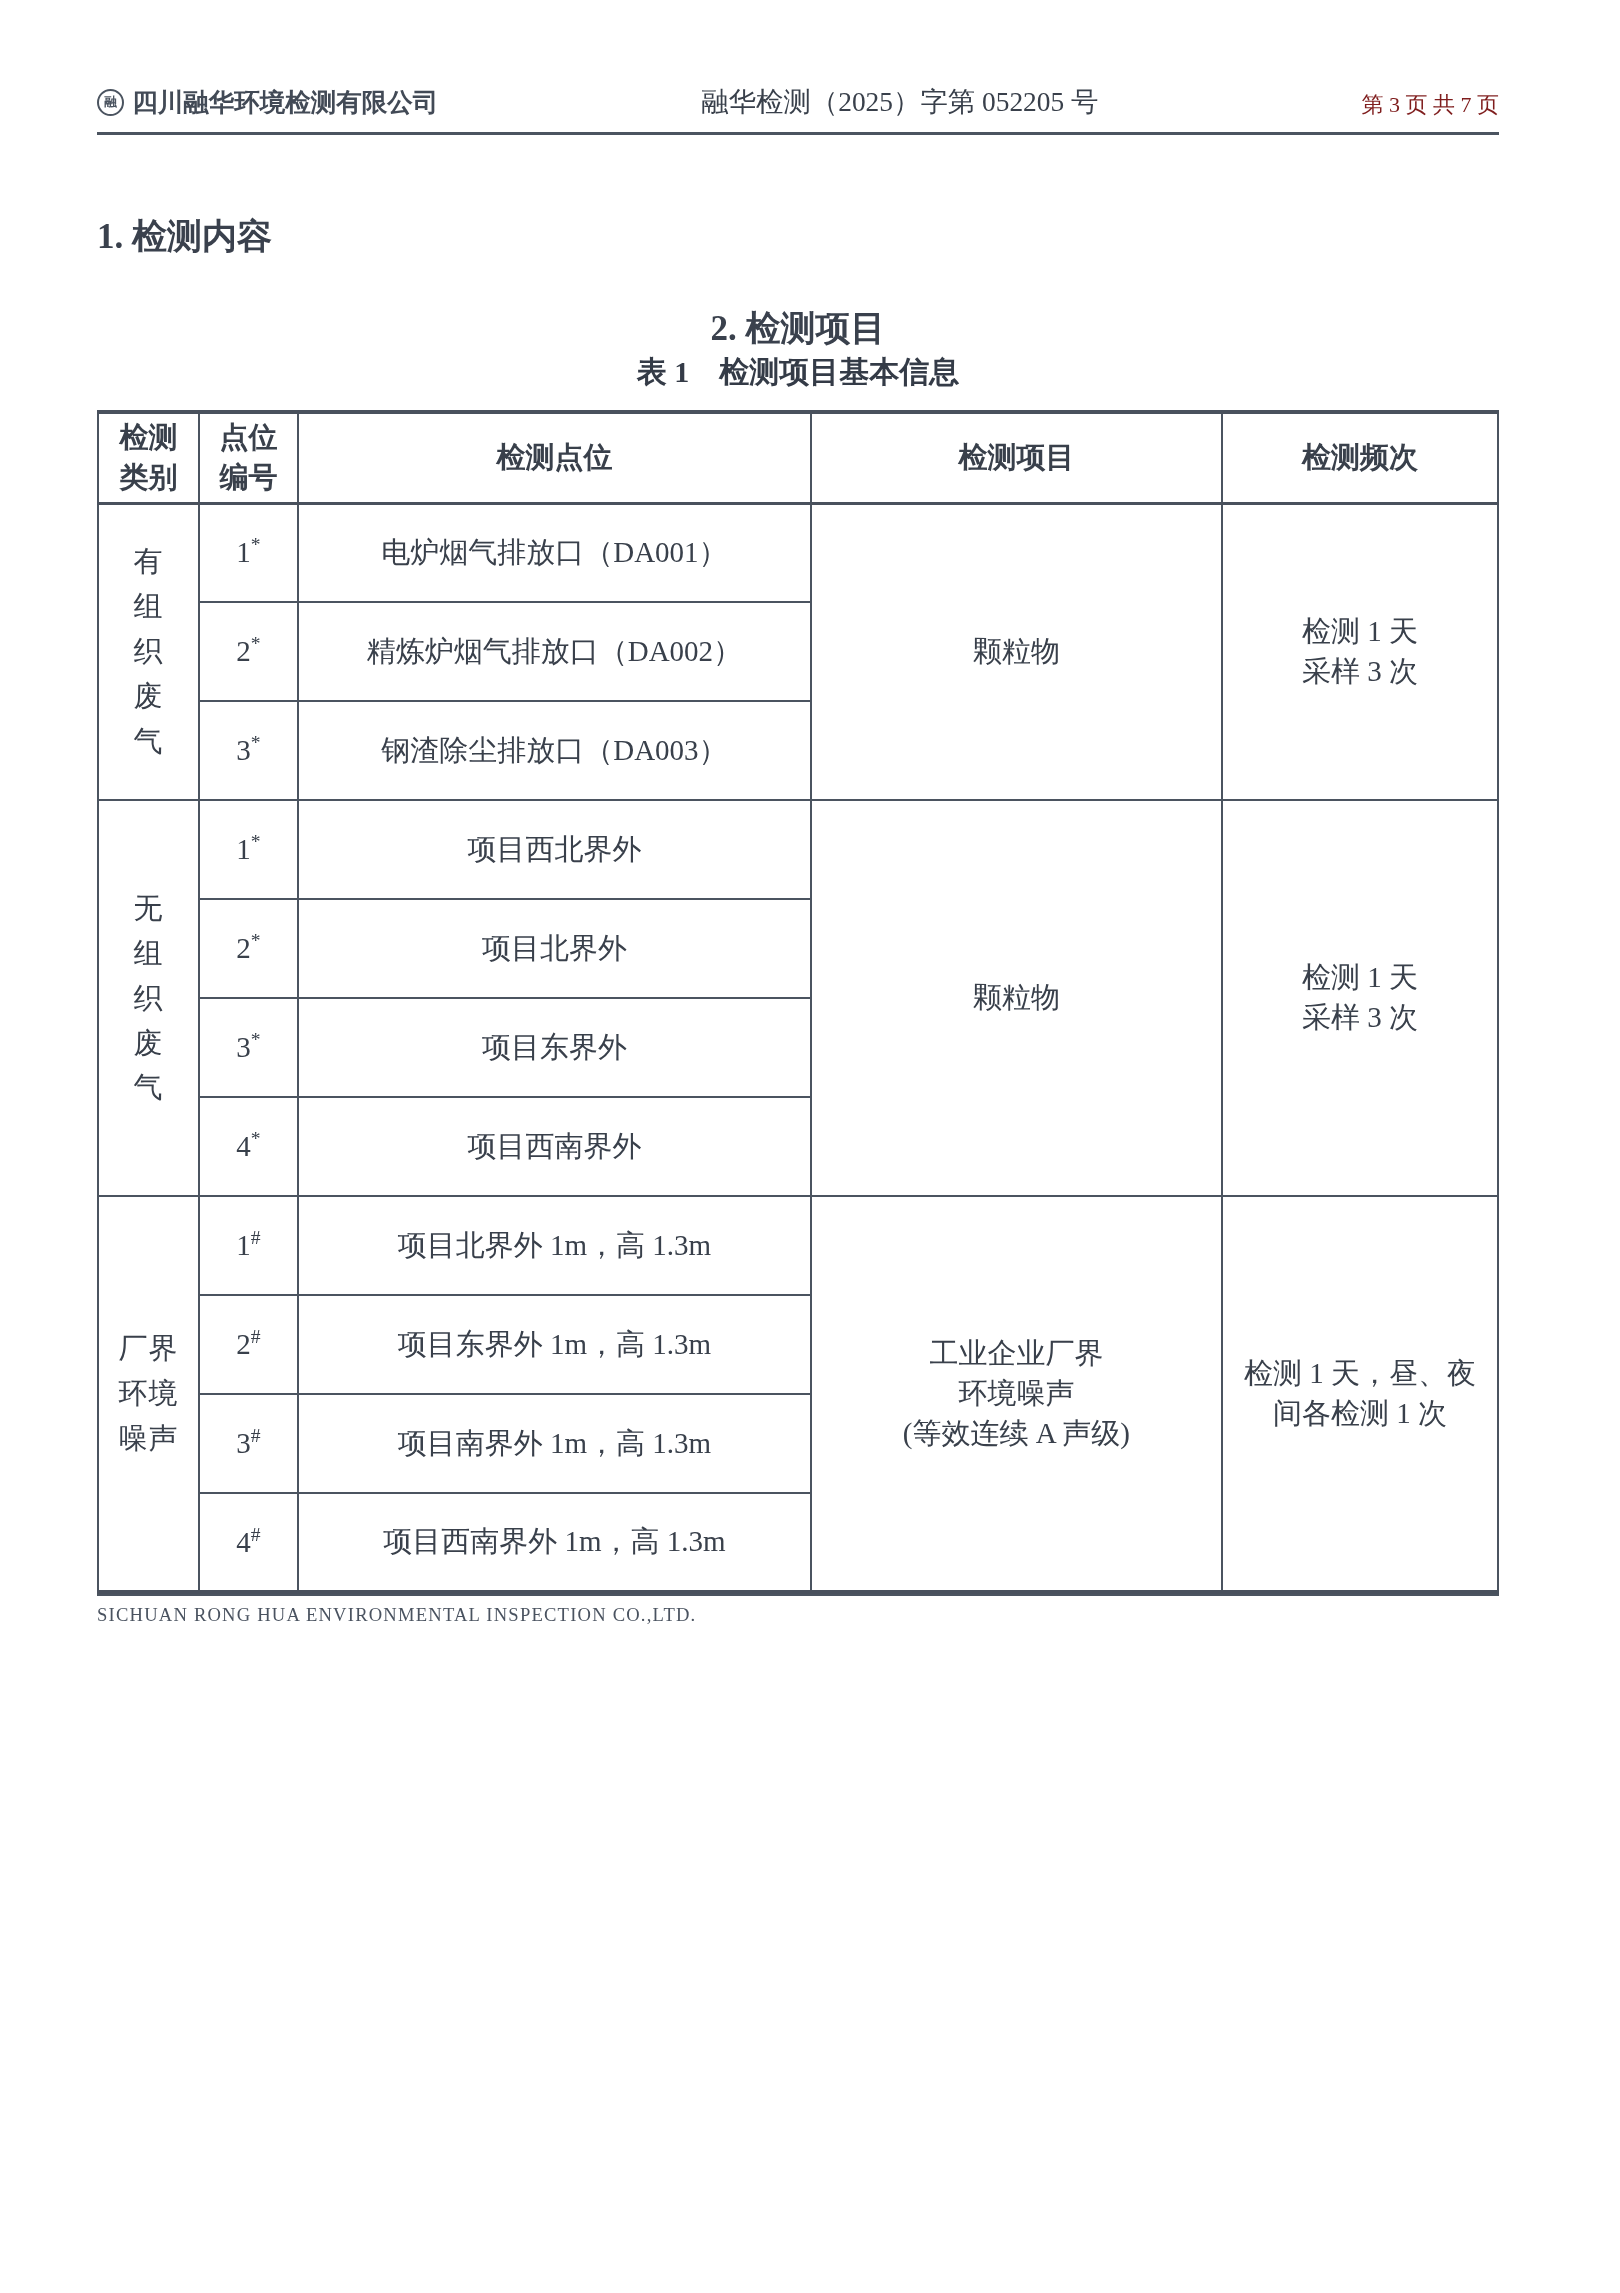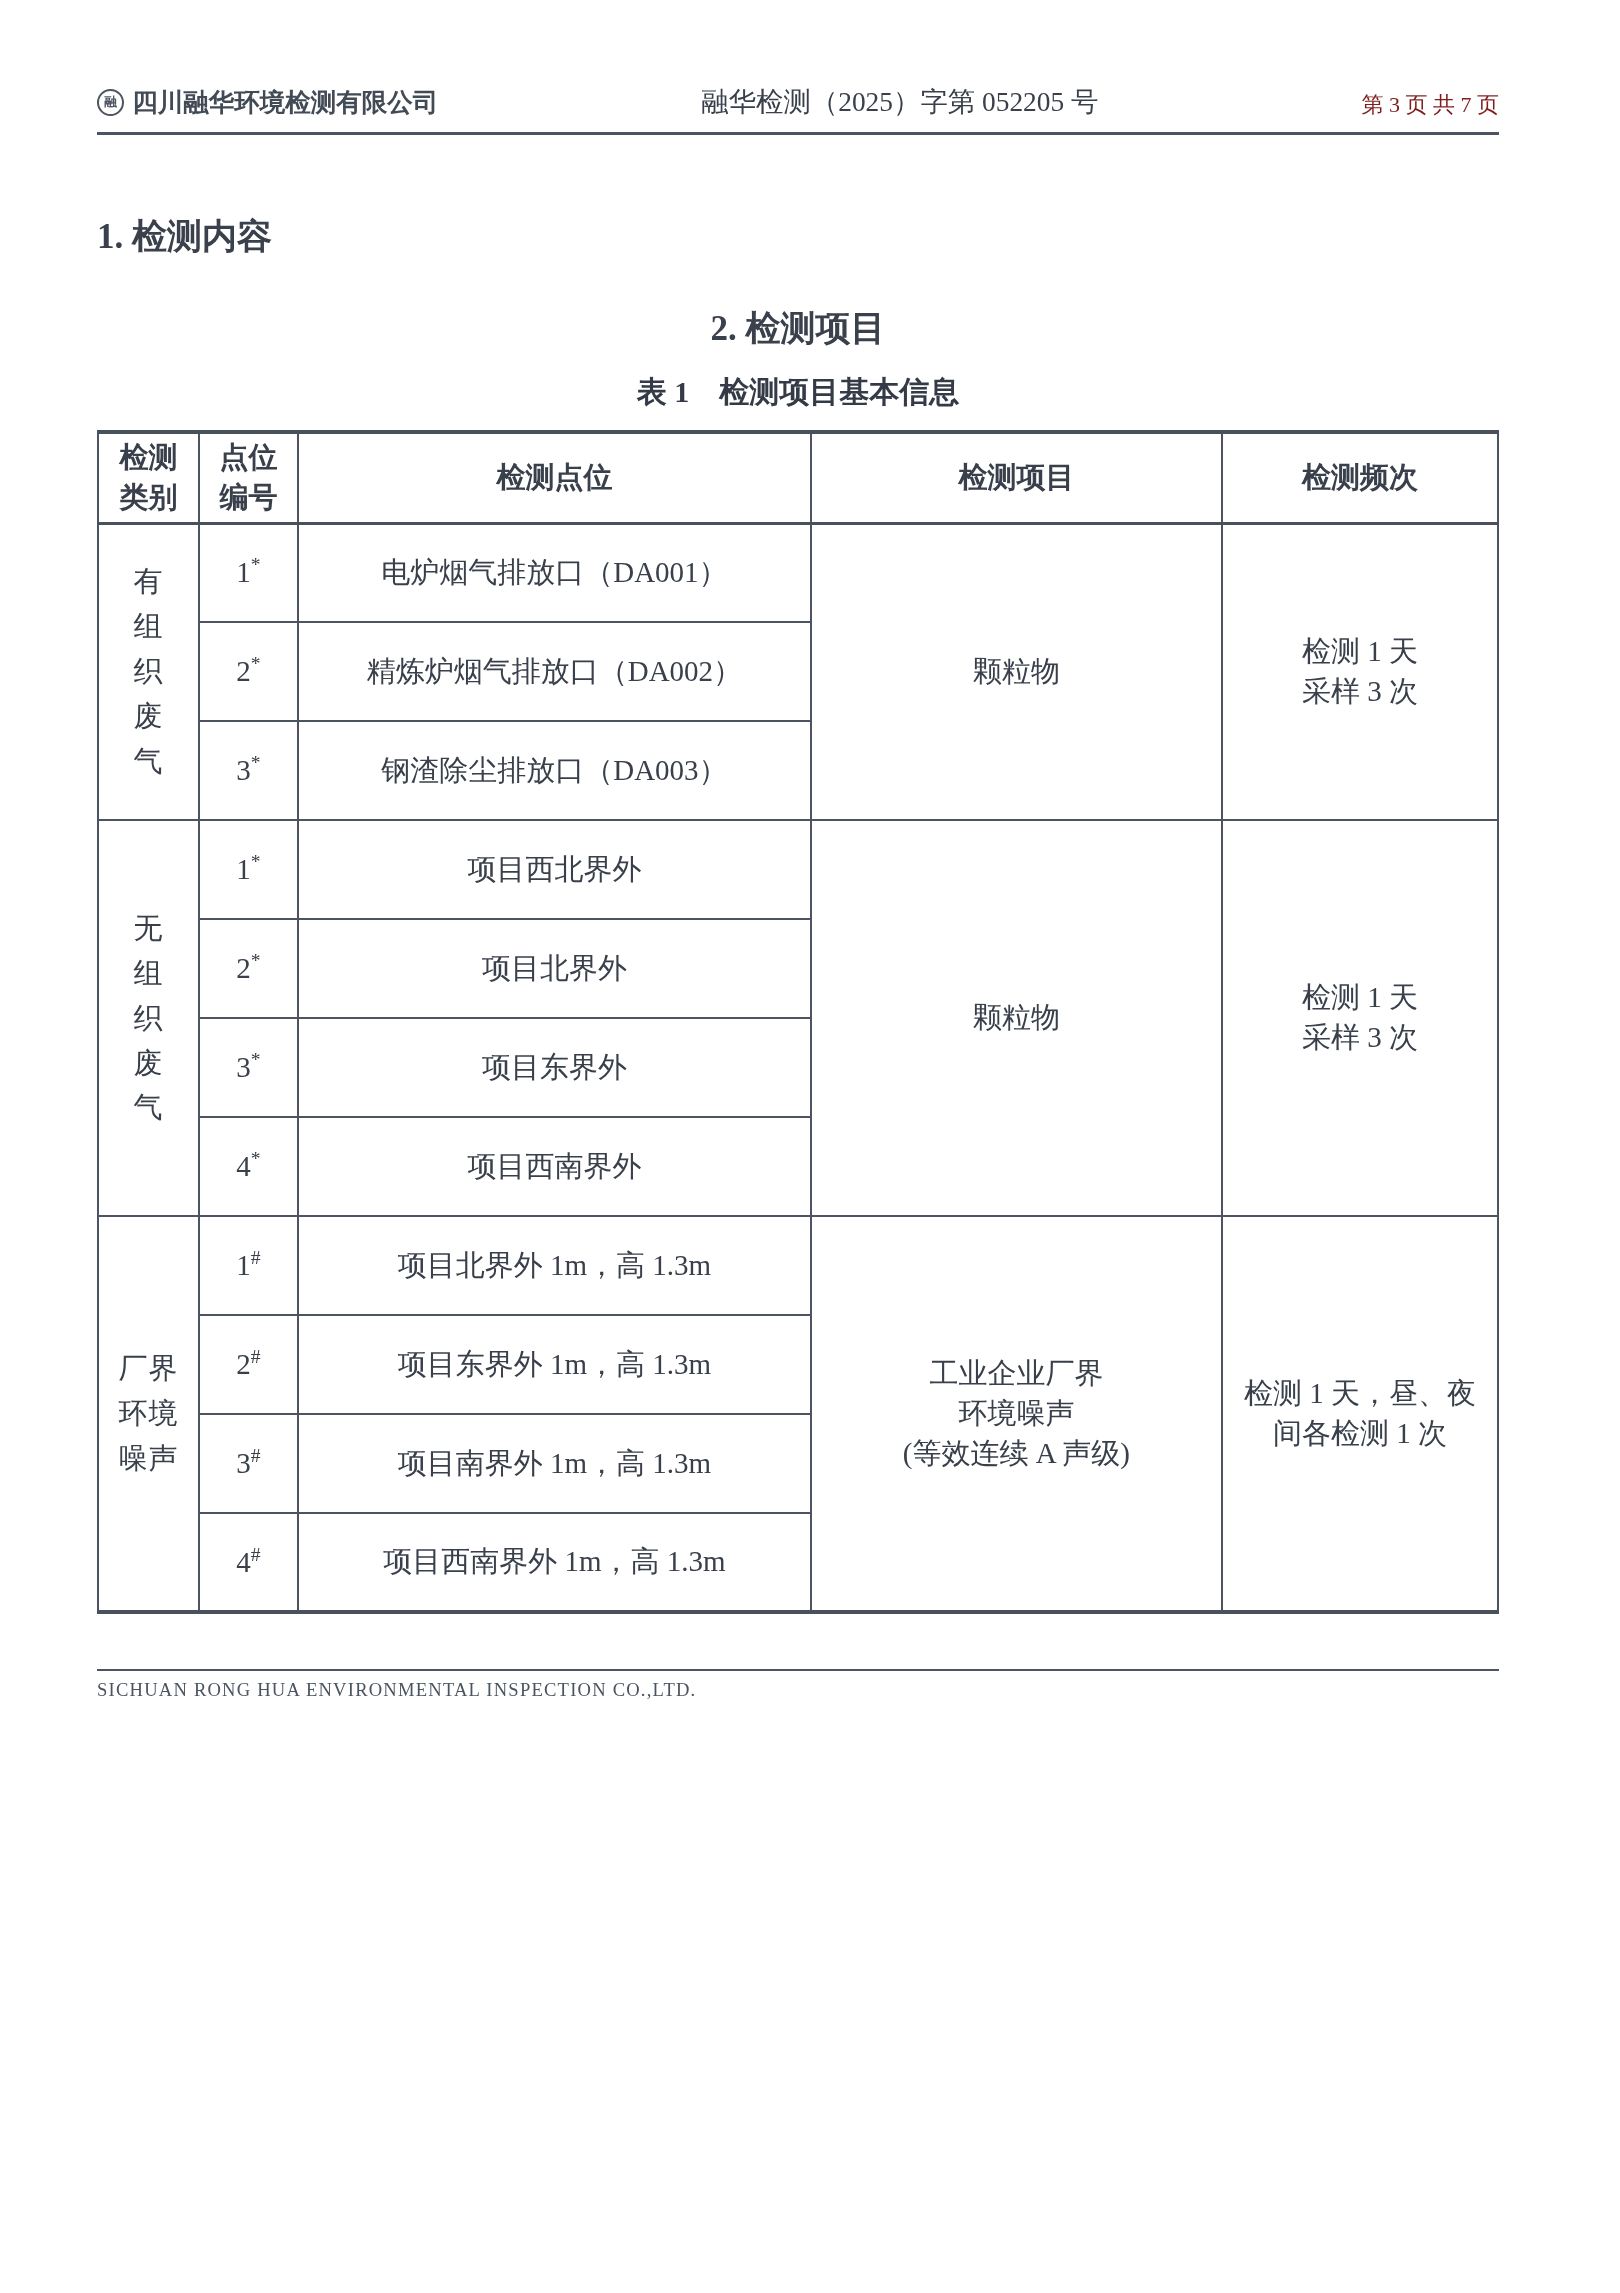--- a/index.html
+++ b/index.html
@@ -38,21 +38,21 @@
   .para {
     margin: 29px 0 0 0;
     font-size: 31px; line-height: 2.34;
     text-align: justify; text-indent: 2em;
     color: #39404b;
   }
   .sec2-heading { margin-top: 45px; text-align: center; }
   .intro { margin-top: 19.6px; line-height: 1.6; }
   .intro b { font-family: "Liberation Sans", sans-serif; font-weight: bold; }
   .table-title {
-    margin-top: 20px;
+    margin-top: 0;
     text-align: center; font-size: 30px; font-weight: bold; color: #343b47;
   }
   
   table.info {
     margin-top: 17px;
     width: 100%;
     border-collapse: collapse;
     table-layout: fixed;
     border-top: 4.9px solid #49515d;
     border-bottom: 4.9px solid #49515d;
@@ -65,21 +65,20 @@
   }
   table.info thead tr { height: 82px; }
   table.info tbody tr { height: 99px; }
   table.info thead th { border-bottom: 3.9px solid #49515d; font-weight: bold; }
   tr.group-start td { border-top: 2.9px solid #49515d; }
   .pre { white-space: pre-line; }
   td.cat { line-height: 1.55; letter-spacing: 1px; }
   sup.mark { font-size: 19.6px; line-height: 0; }
   
   .footer {
-    margin-top: 55px;
     border-top: 2.9px solid #4b5460;
     padding-top: 7.8px;
   }
   .footer-text {
     font-size: 18.6px; letter-spacing: 1.2px; color: #4a5360;
     font-family: "Liberation Serif", "DejaVu Serif", serif;
   }
 </style>
 </head>
 <body>

